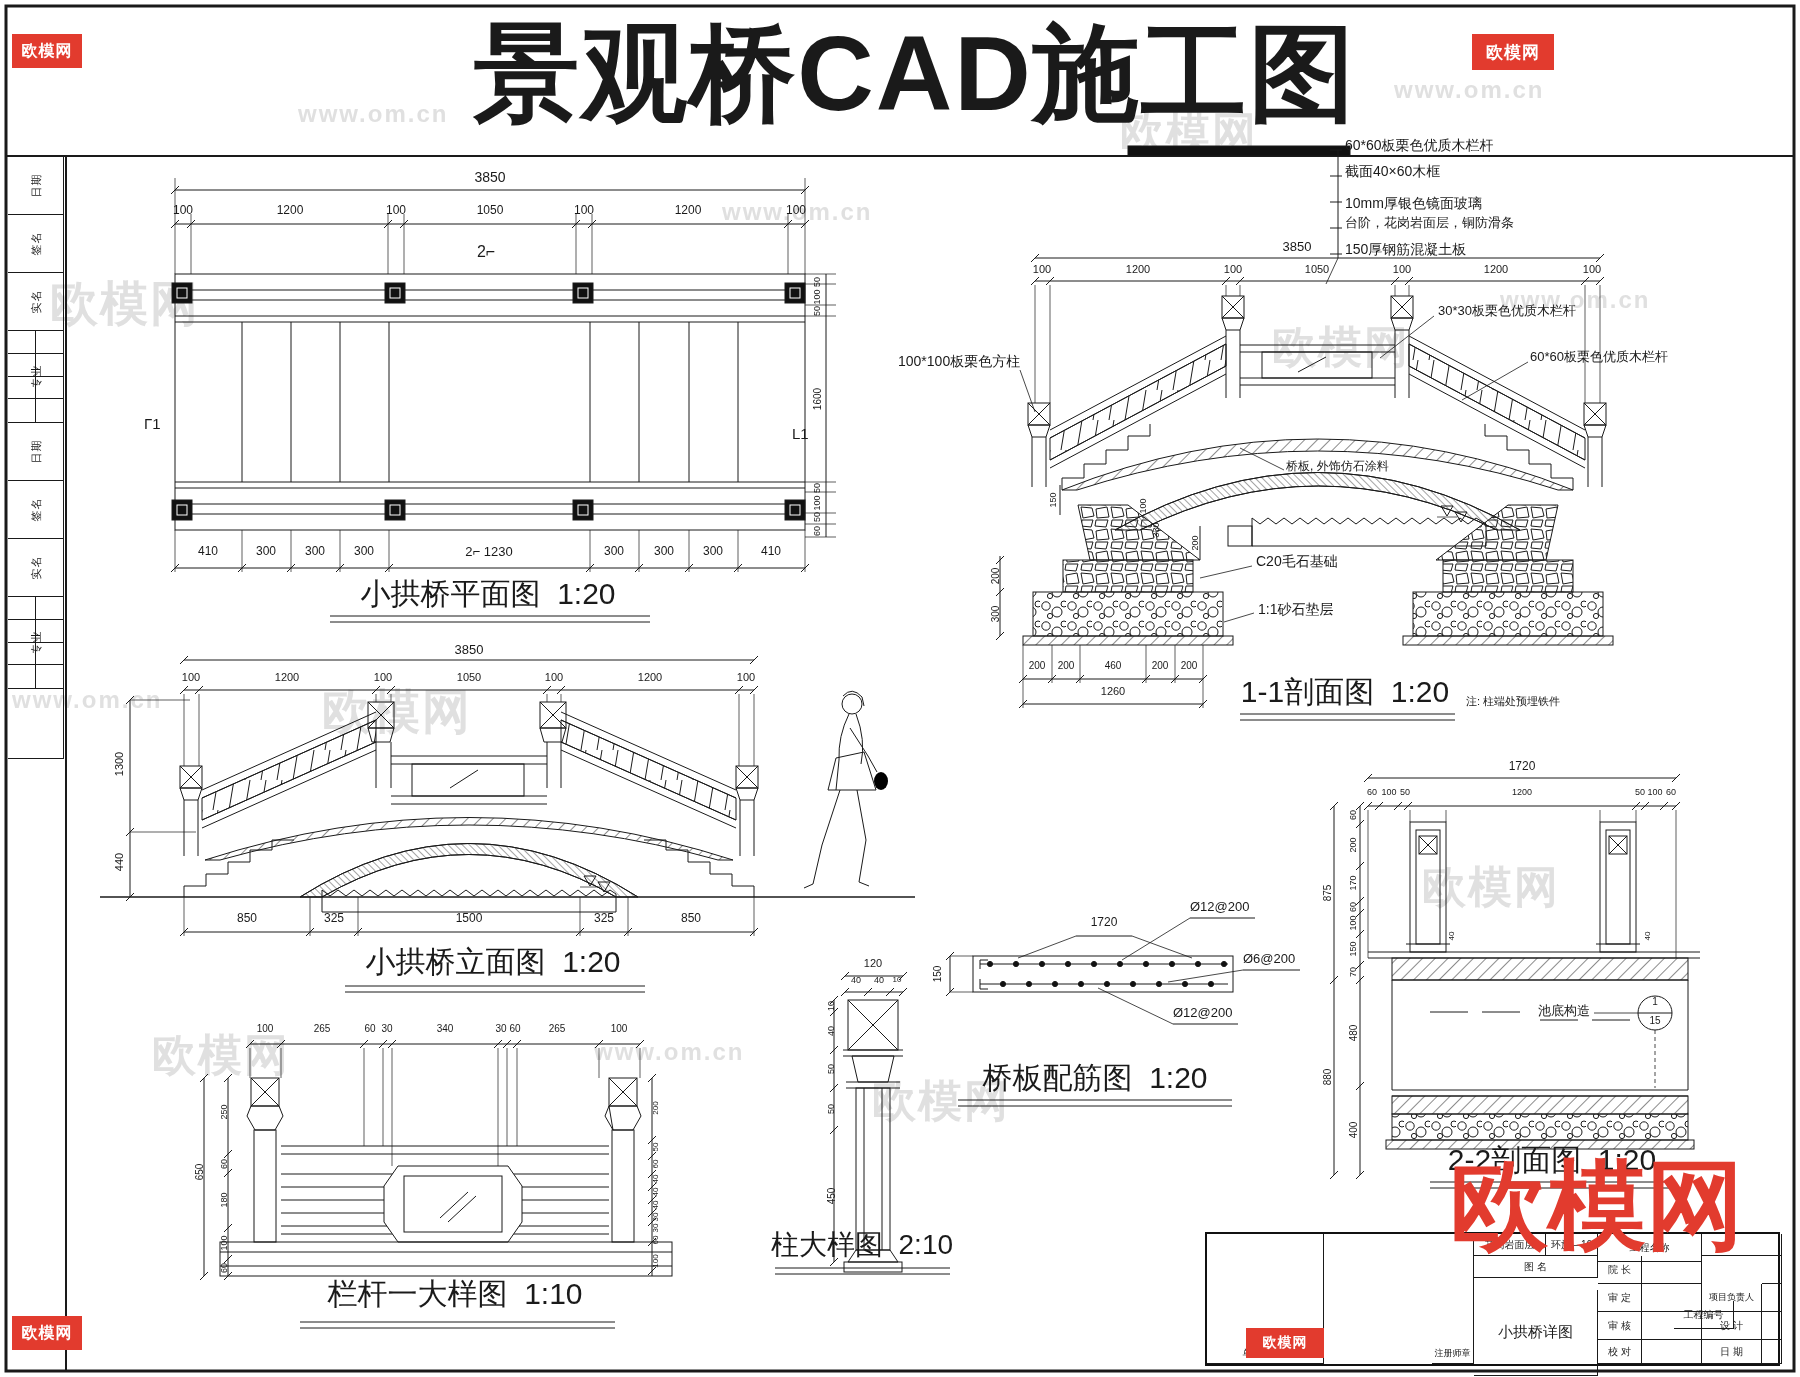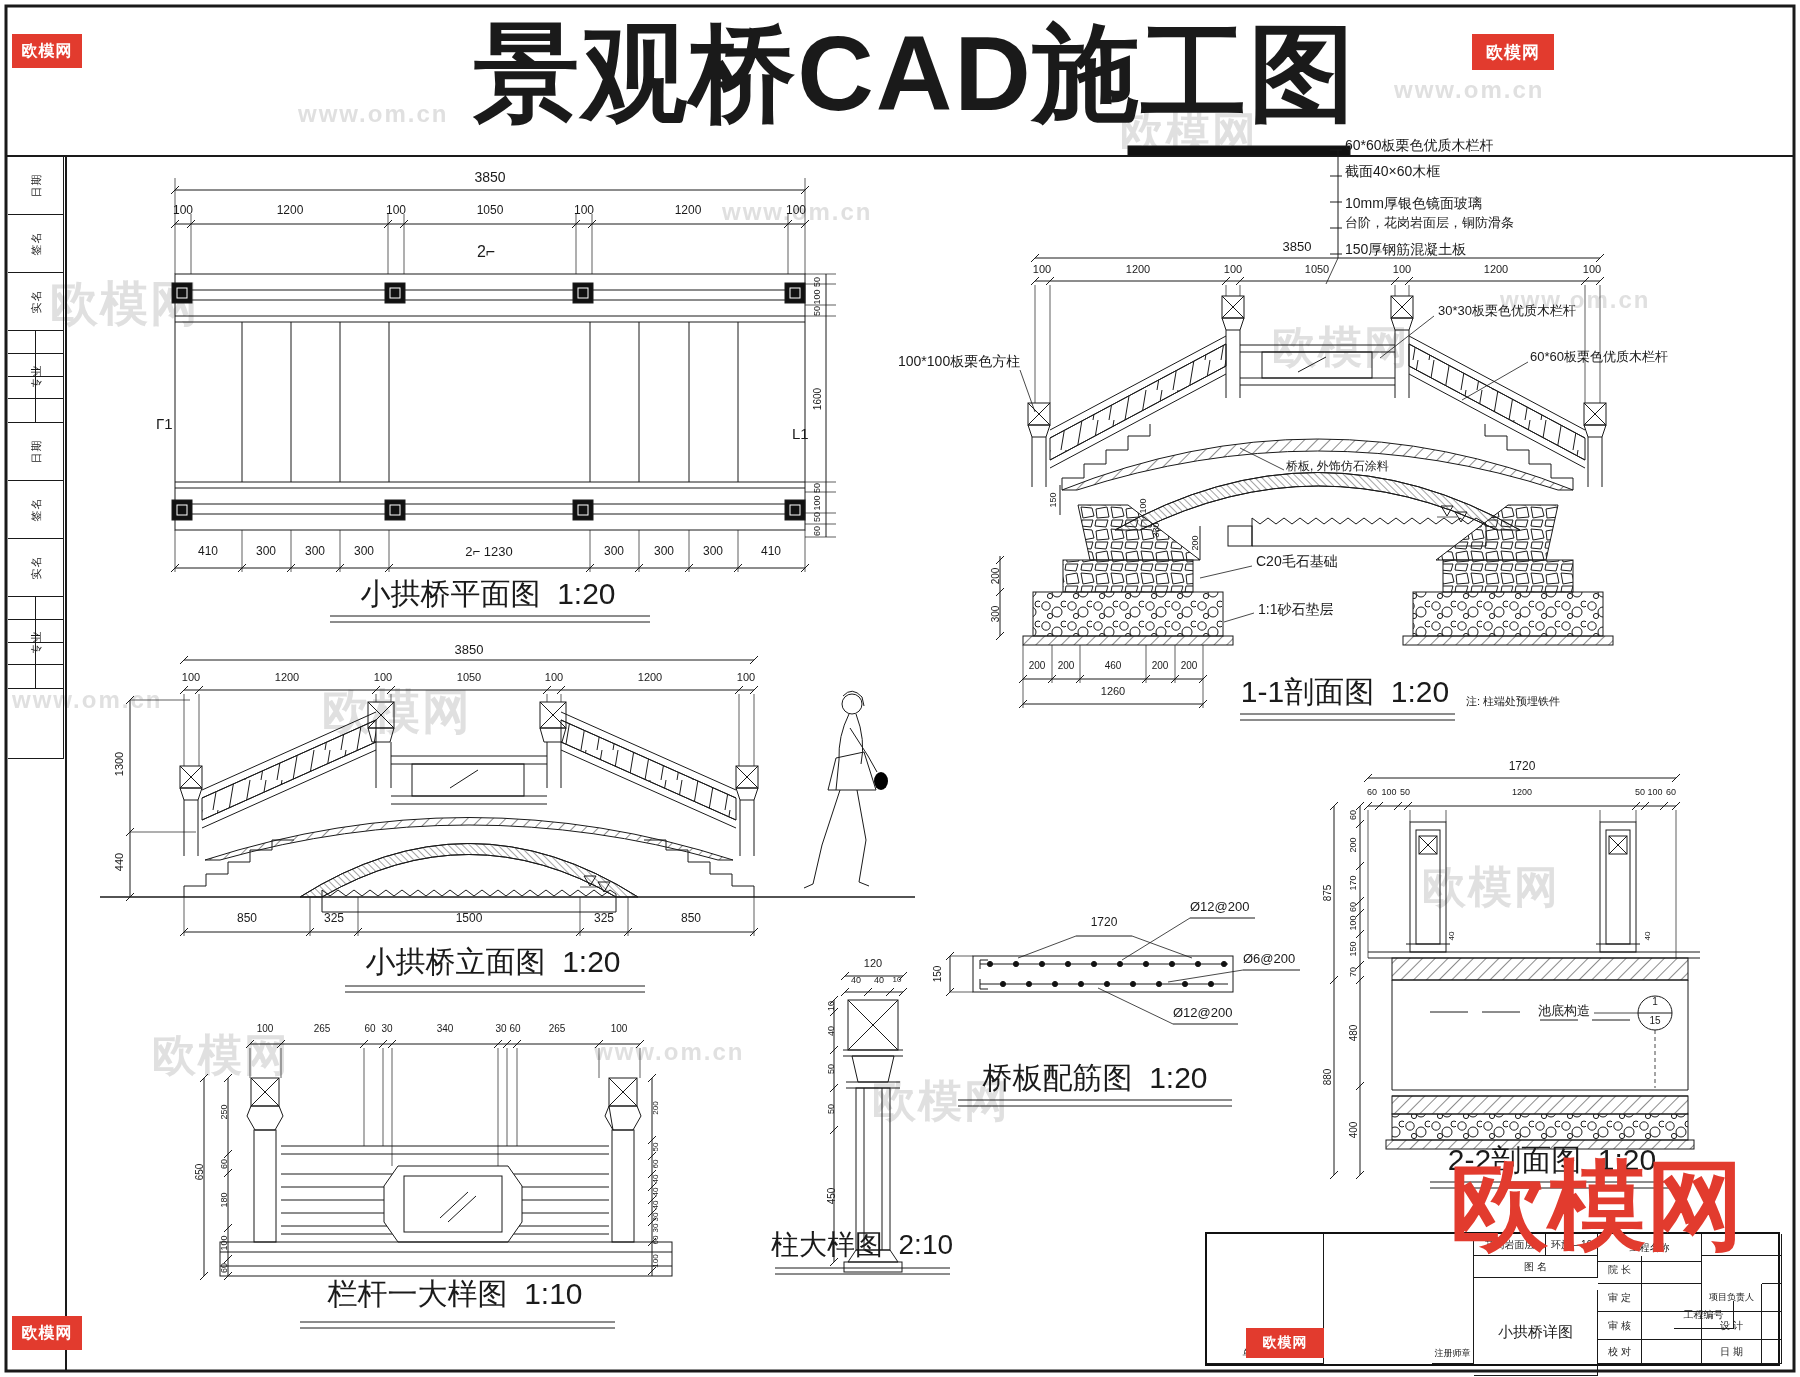--- a/index.html
+++ b/index.html
@@ -631,21 +631,21 @@
       <span class="label ctr bold" style="left: 915px; top: 18px; font-size: 106px; letter-spacing: 2px;">景观桥CAD施工图</span>
       <span class="label ctr" style="left: 490px; top: 170px; font-size: 14px;">3850</span>
       <span class="label ctr" style="left: 183px; top: 204px; font-size: 12px;">100</span>
       <span class="label ctr" style="left: 290px; top: 204px; font-size: 12px;">1200</span>
       <span class="label ctr" style="left: 396px; top: 204px; font-size: 12px;">100</span>
       <span class="label ctr" style="left: 490px; top: 204px; font-size: 12px;">1050</span>
       <span class="label ctr" style="left: 584px; top: 204px; font-size: 12px;">100</span>
       <span class="label ctr" style="left: 688px; top: 204px; font-size: 12px;">1200</span>
       <span class="label ctr" style="left: 796px; top: 204px; font-size: 12px;">100</span>
       <span class="label ctr" style="left: 486px; top: 244px; font-size: 16px;">2⌐</span>
-      <span class="label" style="left: 156px; top: 416px; font-size: 15px;">Γ1</span>
+      <span class="label" style="left: 144px; top: 416px; font-size: 15px;">Γ1</span>
       <span class="label" style="left: 792px; top: 426px; font-size: 15px;">L1</span>
       <span class="label rot" style="left: 818px; top: 282px; font-size: 9px;">50</span>
       <span class="label rot" style="left: 818px; top: 297px; font-size: 9px;">100</span>
       <span class="label rot" style="left: 818px; top: 311px; font-size: 9px;">50</span>
       <span class="label rot" style="left: 818px; top: 399px; font-size: 10px;">1600</span>
       <span class="label rot" style="left: 818px; top: 488px; font-size: 9px;">50</span>
       <span class="label rot" style="left: 818px; top: 503px; font-size: 9px;">100</span>
       <span class="label rot" style="left: 818px; top: 517px; font-size: 9px;">50</span>
       <span class="label rot" style="left: 818px; top: 531px; font-size: 9px;">60</span>
       <span class="label ctr" style="left: 208px; top: 545px; font-size: 12px;">410</span>

